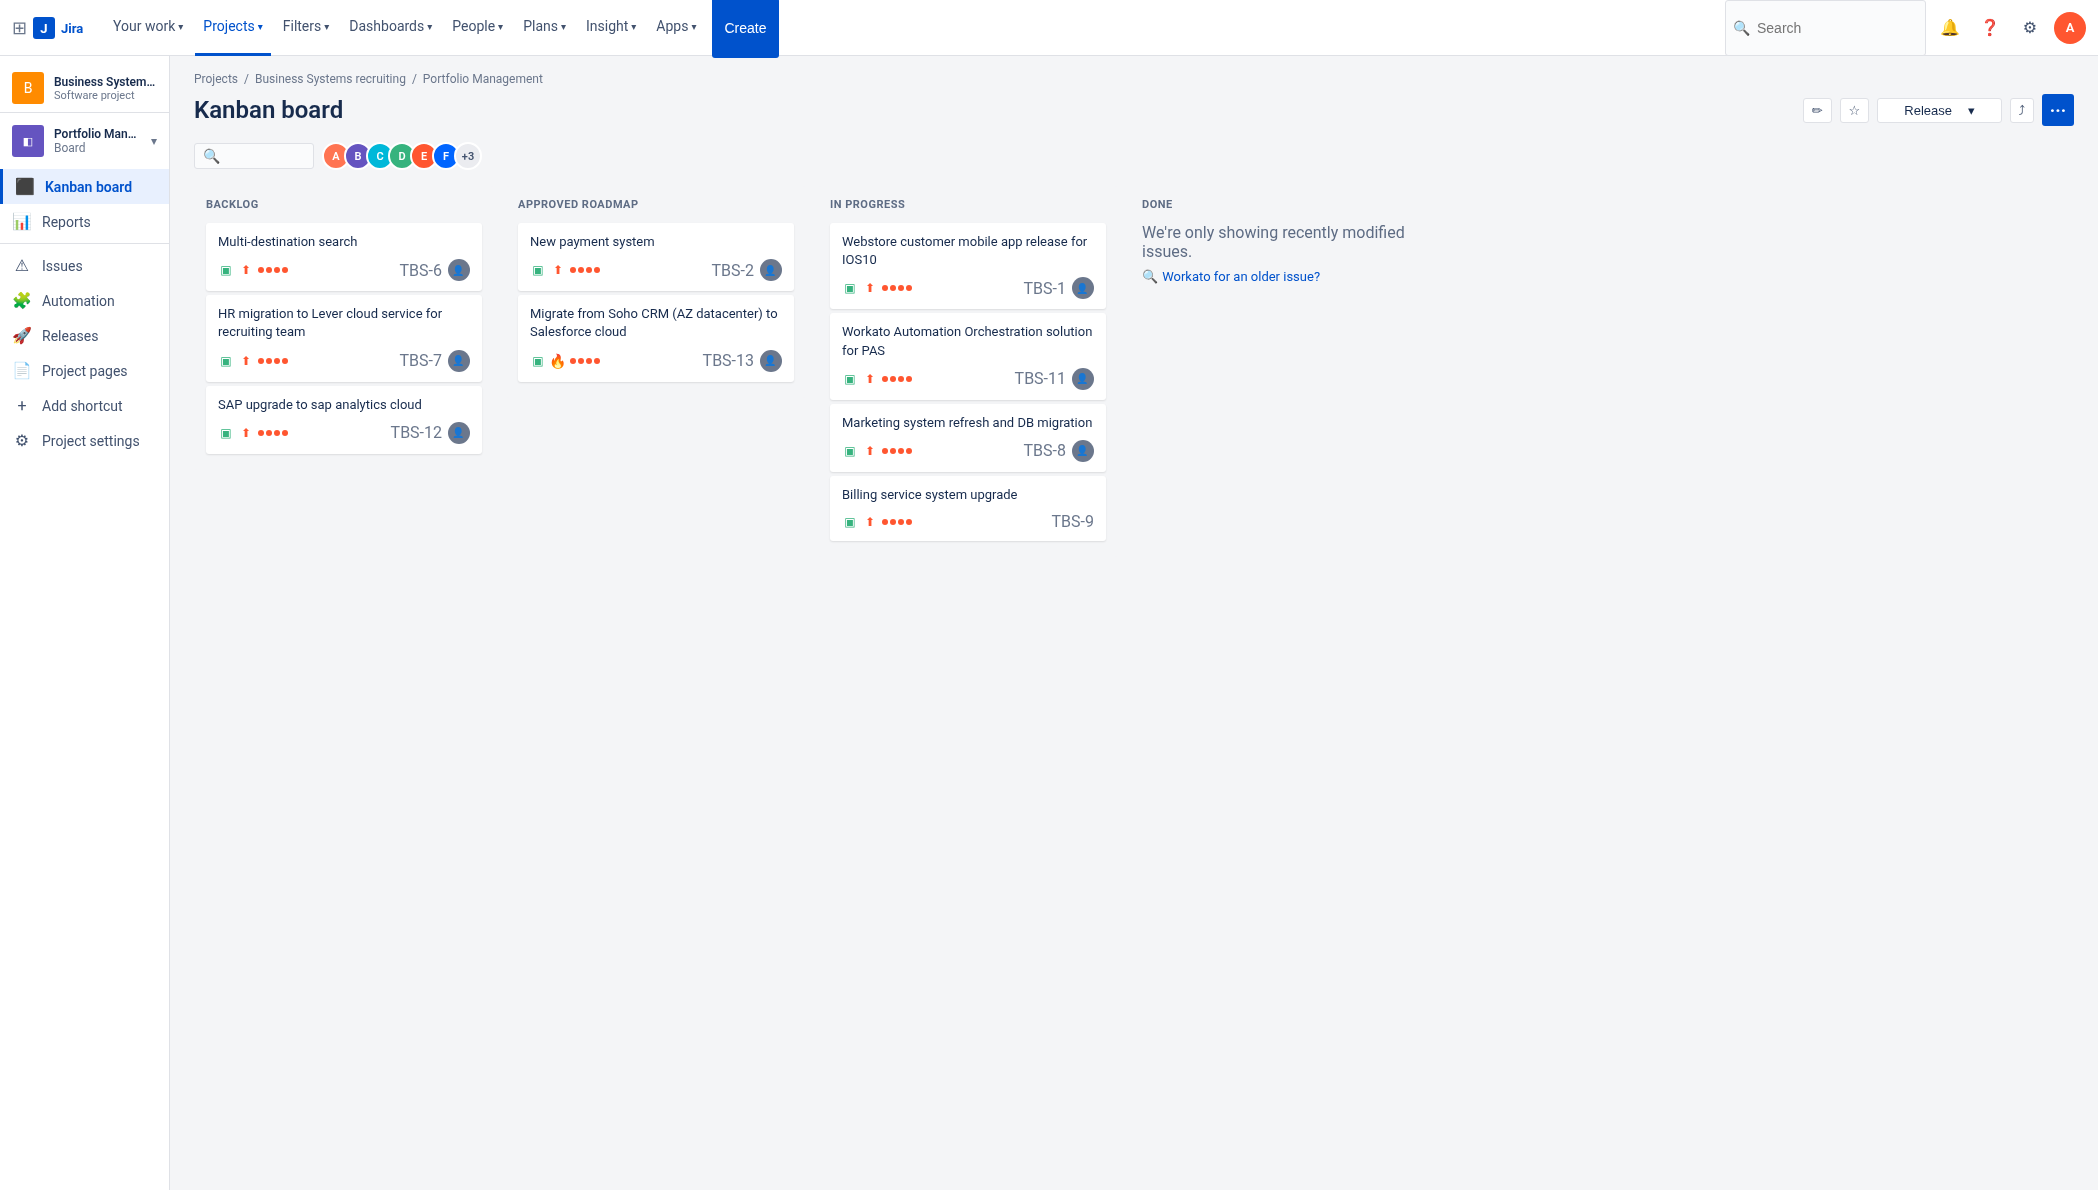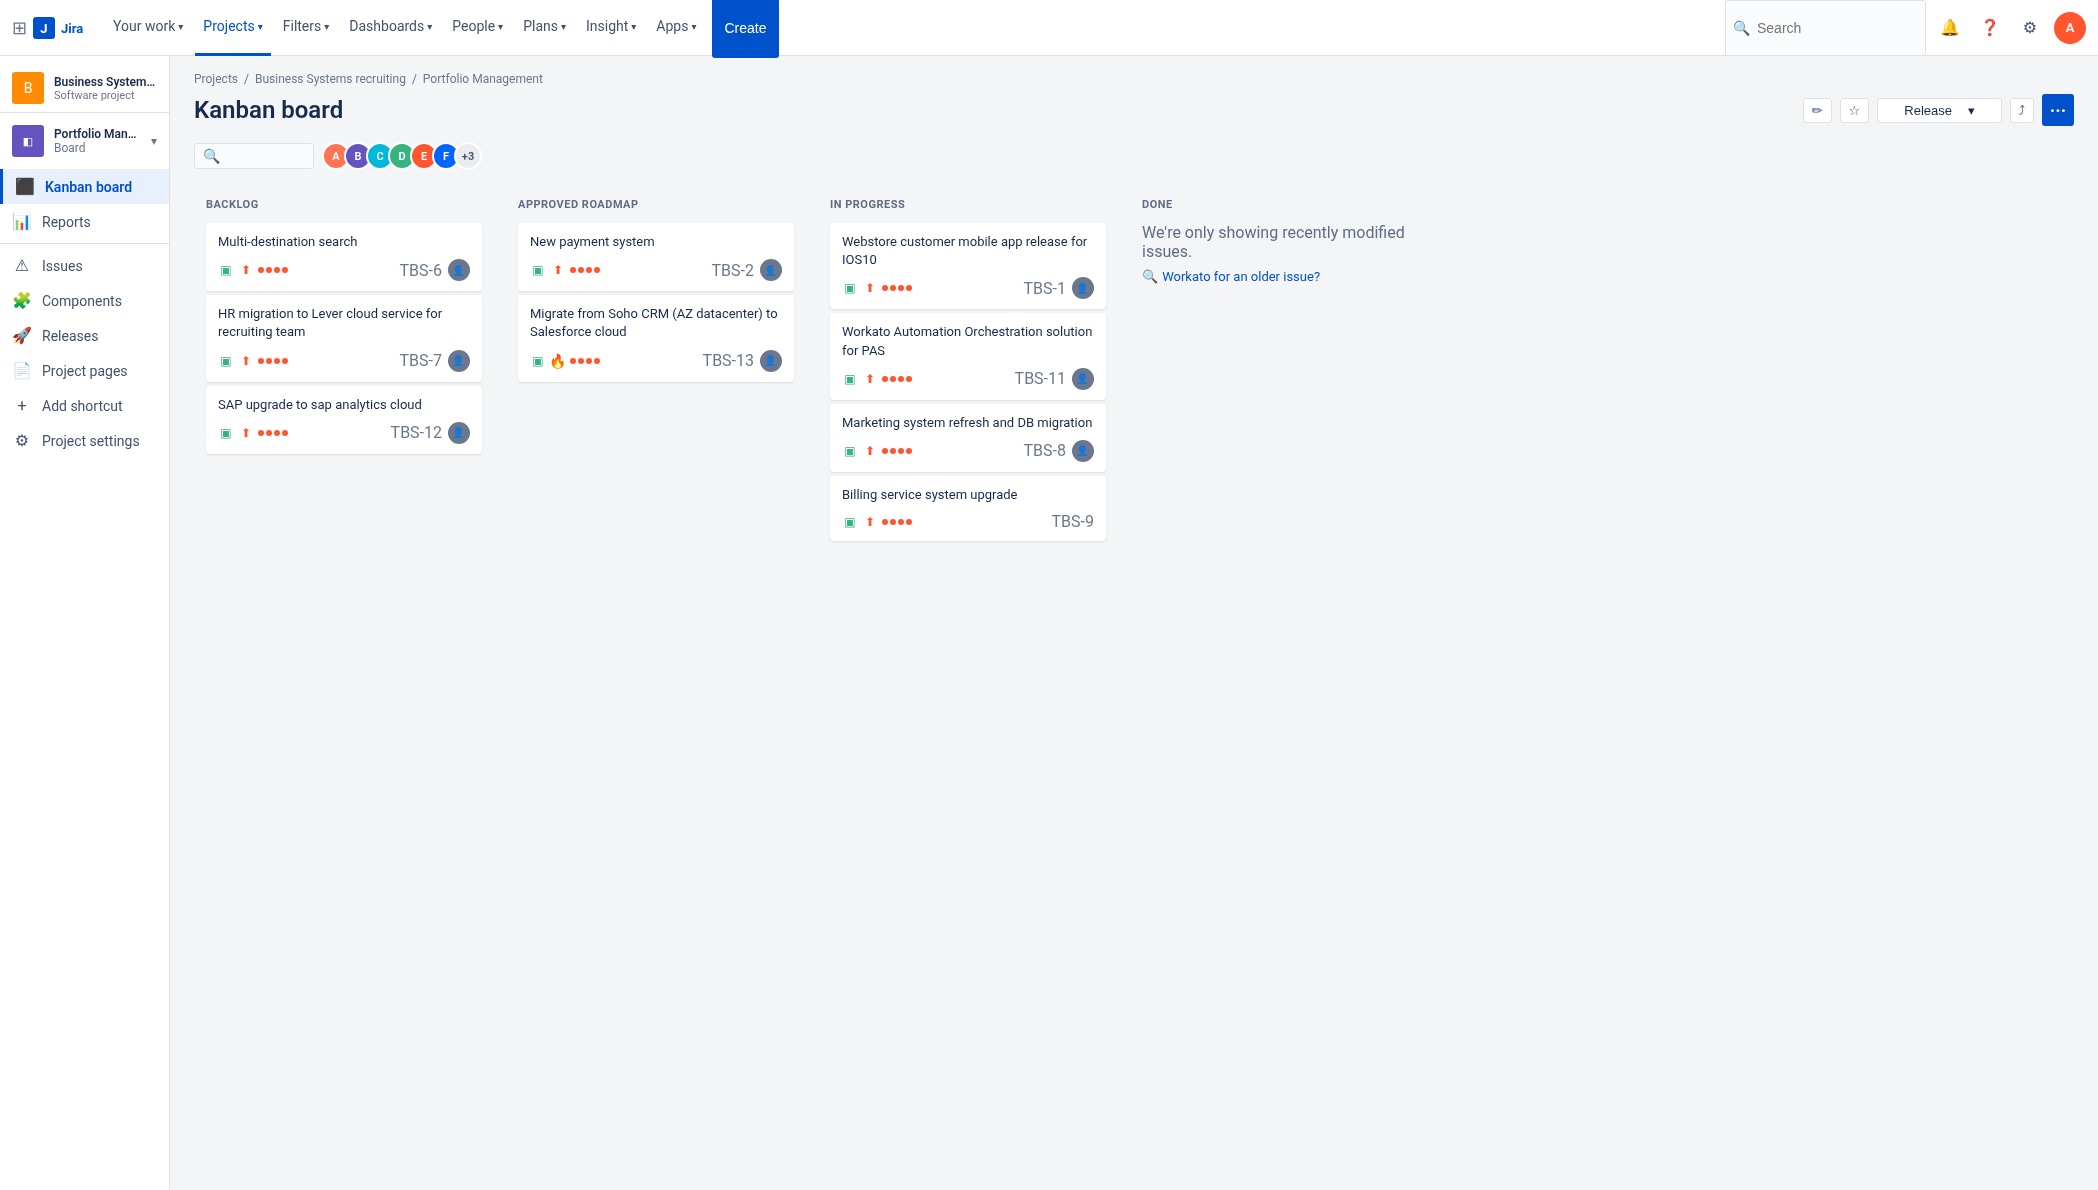--- a/index.html
+++ b/index.html
@@ -259,21 +259,21 @@
       <span class="nav-icon">📊</span>
       <span>Reports</span>
     </div>
     <div style="height:1px;background:#dfe1e6;margin:4px 0;"></div>
     <div class="sidebar-nav-item">
       <span class="nav-icon">⚠</span>
       <span>Issues</span>
     </div>
     <div class="sidebar-nav-item">
       <span class="nav-icon">🧩</span>
-      <span>Components</span>
+      <span>Automation</span>
     </div>
     <div class="sidebar-nav-item">
       <span class="nav-icon">🚀</span>
       <span>Releases</span>
     </div>
     <div class="sidebar-nav-item">
       <span class="nav-icon">📄</span>
       <span>Project pages</span>
     </div>
     <div class="sidebar-nav-item">

